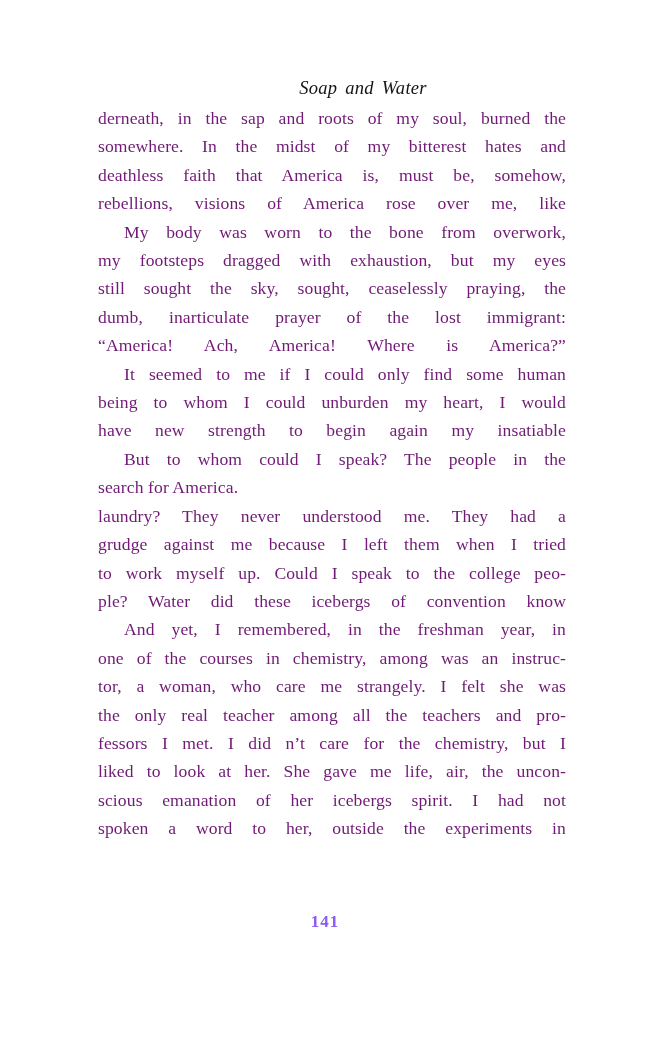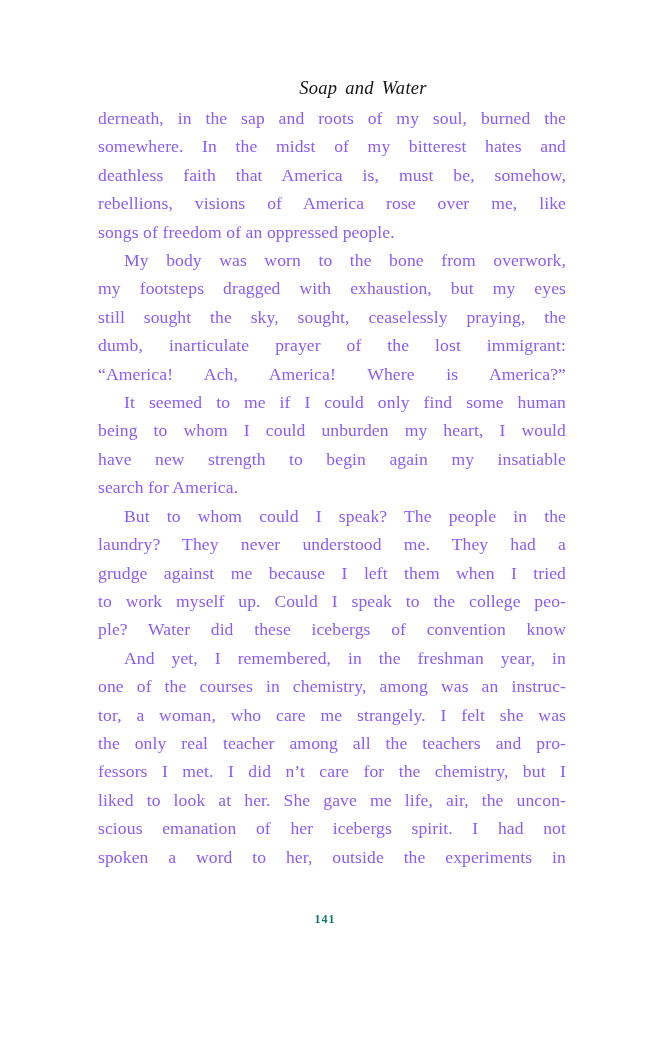--- a/index.html
+++ b/index.html
@@ -34,62 +34,61 @@
     top: 104px;
     left: 98px;
     width: 468px;
   }
   .line {
     font-size: 17.6px;
     line-height: 28.4px;
     text-align: justify;
     text-align-last: justify;
     letter-spacing: 0.1px;
-    color: #8b5cf6;
+    color: #701a75;
   }
   .line.flush {
     text-align-last: left;
   }
   .line.indent {
     text-indent: 26px;
   }
   .folio {
     position: absolute;
     top: 912px;
     left: 0;
     width: 100%;
     text-align: center;
-    font-size: 12px;
+    font-size: 17px;
     font-weight: 600;
     letter-spacing: 1px;
-    color: #0f766e;
+    color: #8b5cf6;
   }
 </style>
 </head>
 <body>
 
 <div class="page">
   <div class="running-head">Soap and Water</div>
 
   <main class="body" id="page-body">
       <div class="line">derneath, in the sap and roots of my soul, burned the</div>
       <div class="line">somewhere. In the midst of my bitterest hates and</div>
       <div class="line">deathless faith that America is, must be, somehow,</div>
       <div class="line">rebellions, visions of America rose over me, like</div>
-      <div class="line flush">songs of freedom of an oppressed people.</div>
       <div class="line indent">My body was worn to the bone from overwork,</div>
       <div class="line">my footsteps dragged with exhaustion, but my eyes</div>
       <div class="line">still sought the sky, sought, ceaselessly praying, the</div>
       <div class="line">dumb, inarticulate prayer of the lost immigrant:</div>
       <div class="line">“America! Ach, America! Where is America?”</div>
       <div class="line indent">It seemed to me if I could only find some human</div>
       <div class="line">being to whom I could unburden my heart, I would</div>
       <div class="line">have new strength to begin again my insatiable</div>
+      <div class="line indent">But to whom could I speak? The people in the</div>
       <div class="line flush">search for America.</div>
-      <div class="line indent">But to whom could I speak? The people in the</div>
       <div class="line">laundry? They never understood me. They had a</div>
       <div class="line">grudge against me because I left them when I tried</div>
       <div class="line">to work myself up. Could I speak to the college peo-</div>
       <div class="line">ple? Water did these icebergs of convention know</div>
       <div class="line indent">And yet, I remembered, in the freshman year, in</div>
       <div class="line">one of the courses in chemistry, among was an instruc-</div>
       <div class="line">tor, a woman, who care me strangely. I felt she was</div>
       <div class="line">the only real teacher among all the teachers and pro-</div>
       <div class="line">fessors I met. I did n’t care for the chemistry, but I</div>
       <div class="line">liked to look at her. She gave me life, air, the uncon-</div>

